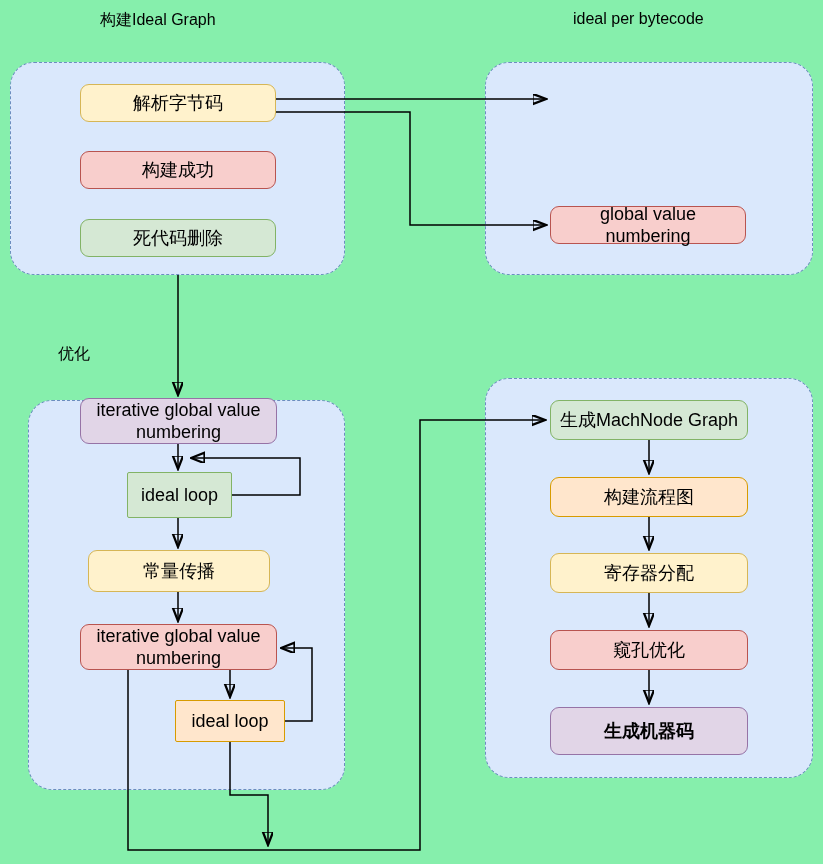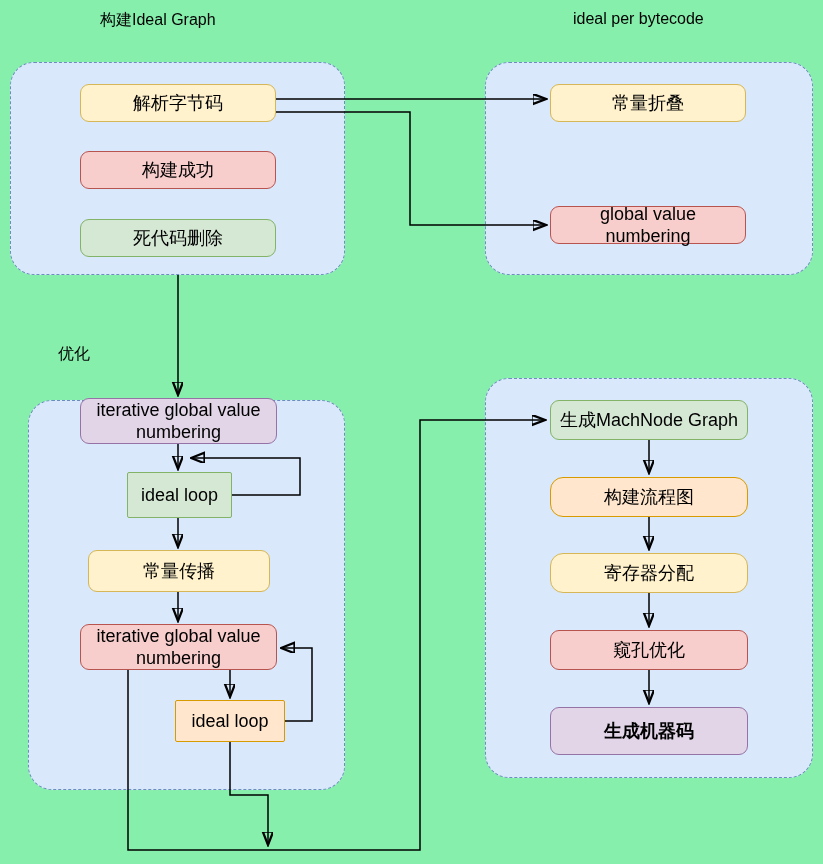--- a/index.html
+++ b/index.html
@@ -84,28 +84,27 @@
     <path d="M 649 440 V 473" marker-end="url(#arrowhead)"></path>
     <path d="M 649 517 V 549" marker-end="url(#arrowhead)"></path>
     <path d="M 649 593 V 626" marker-end="url(#arrowhead)"></path>
     <path d="M 649 670 V 703" marker-end="url(#arrowhead)"></path>
   </svg>
 
   <div class="node rounded c-yellow" style="left:80px; top:84px; width:196px; height:38px;">解析字节码</div>
   <div class="node rounded c-red" style="left:80px; top:151px; width:196px; height:38px;">构建成功</div>
   <div class="node rounded c-green" style="left:80px; top:219px; width:196px; height:38px;">死代码删除</div>
 
-  <div class="node rounded c-yellow" style="left:550px; top:84px; width:196px; height:38px;">常量折叠</div>
   <div class="node rounded c-red" style="left:550px; top:206px; width:196px; height:38px;">global value numbering</div>
 
   <div class="node rounded c-purple" style="left:80px; top:398px; width:197px; height:46px;">iterative global value numbering</div>
   <div class="node sharp c-green" style="left:127px; top:472px; width:105px; height:46px;">ideal loop</div>
   <div class="node rounded c-yellow" style="left:88px; top:550px; width:182px; height:42px;">常量传播</div>
   <div class="node rounded c-red" style="left:80px; top:624px; width:197px; height:46px;">iterative global value numbering</div>
   <div class="node sharp c-orange" style="left:175px; top:700px; width:110px; height:42px;">ideal loop</div>
 
   <div class="node rounded c-green" style="left:550px; top:400px; width:198px; height:40px;">生成MachNode Graph</div>
-  <div class="node rounded c-orange" style="left:550px; top:477px; width:198px; height:40px;border-radius:13px;">构建流程图</div>
-  <div class="node rounded c-yellow" style="left:550px; top:553px; width:198px; height:40px;border-radius:13px;">寄存器分配</div>
+  <div class="node rounded c-orange" style="left:550px; top:477px; width:198px; height:40px;">构建流程图</div>
+  <div class="node rounded c-yellow" style="left:550px; top:553px; width:198px; height:40px;">寄存器分配</div>
   <div class="node rounded c-red" style="left:550px; top:630px; width:198px; height:40px;">窥孔优化</div>
   <div class="node rounded c-purple" style="left:550px; top:707px; width:198px; height:48px;font-weight:bold;">生成机器码</div>
 
 </div>
 
 </body></html>

